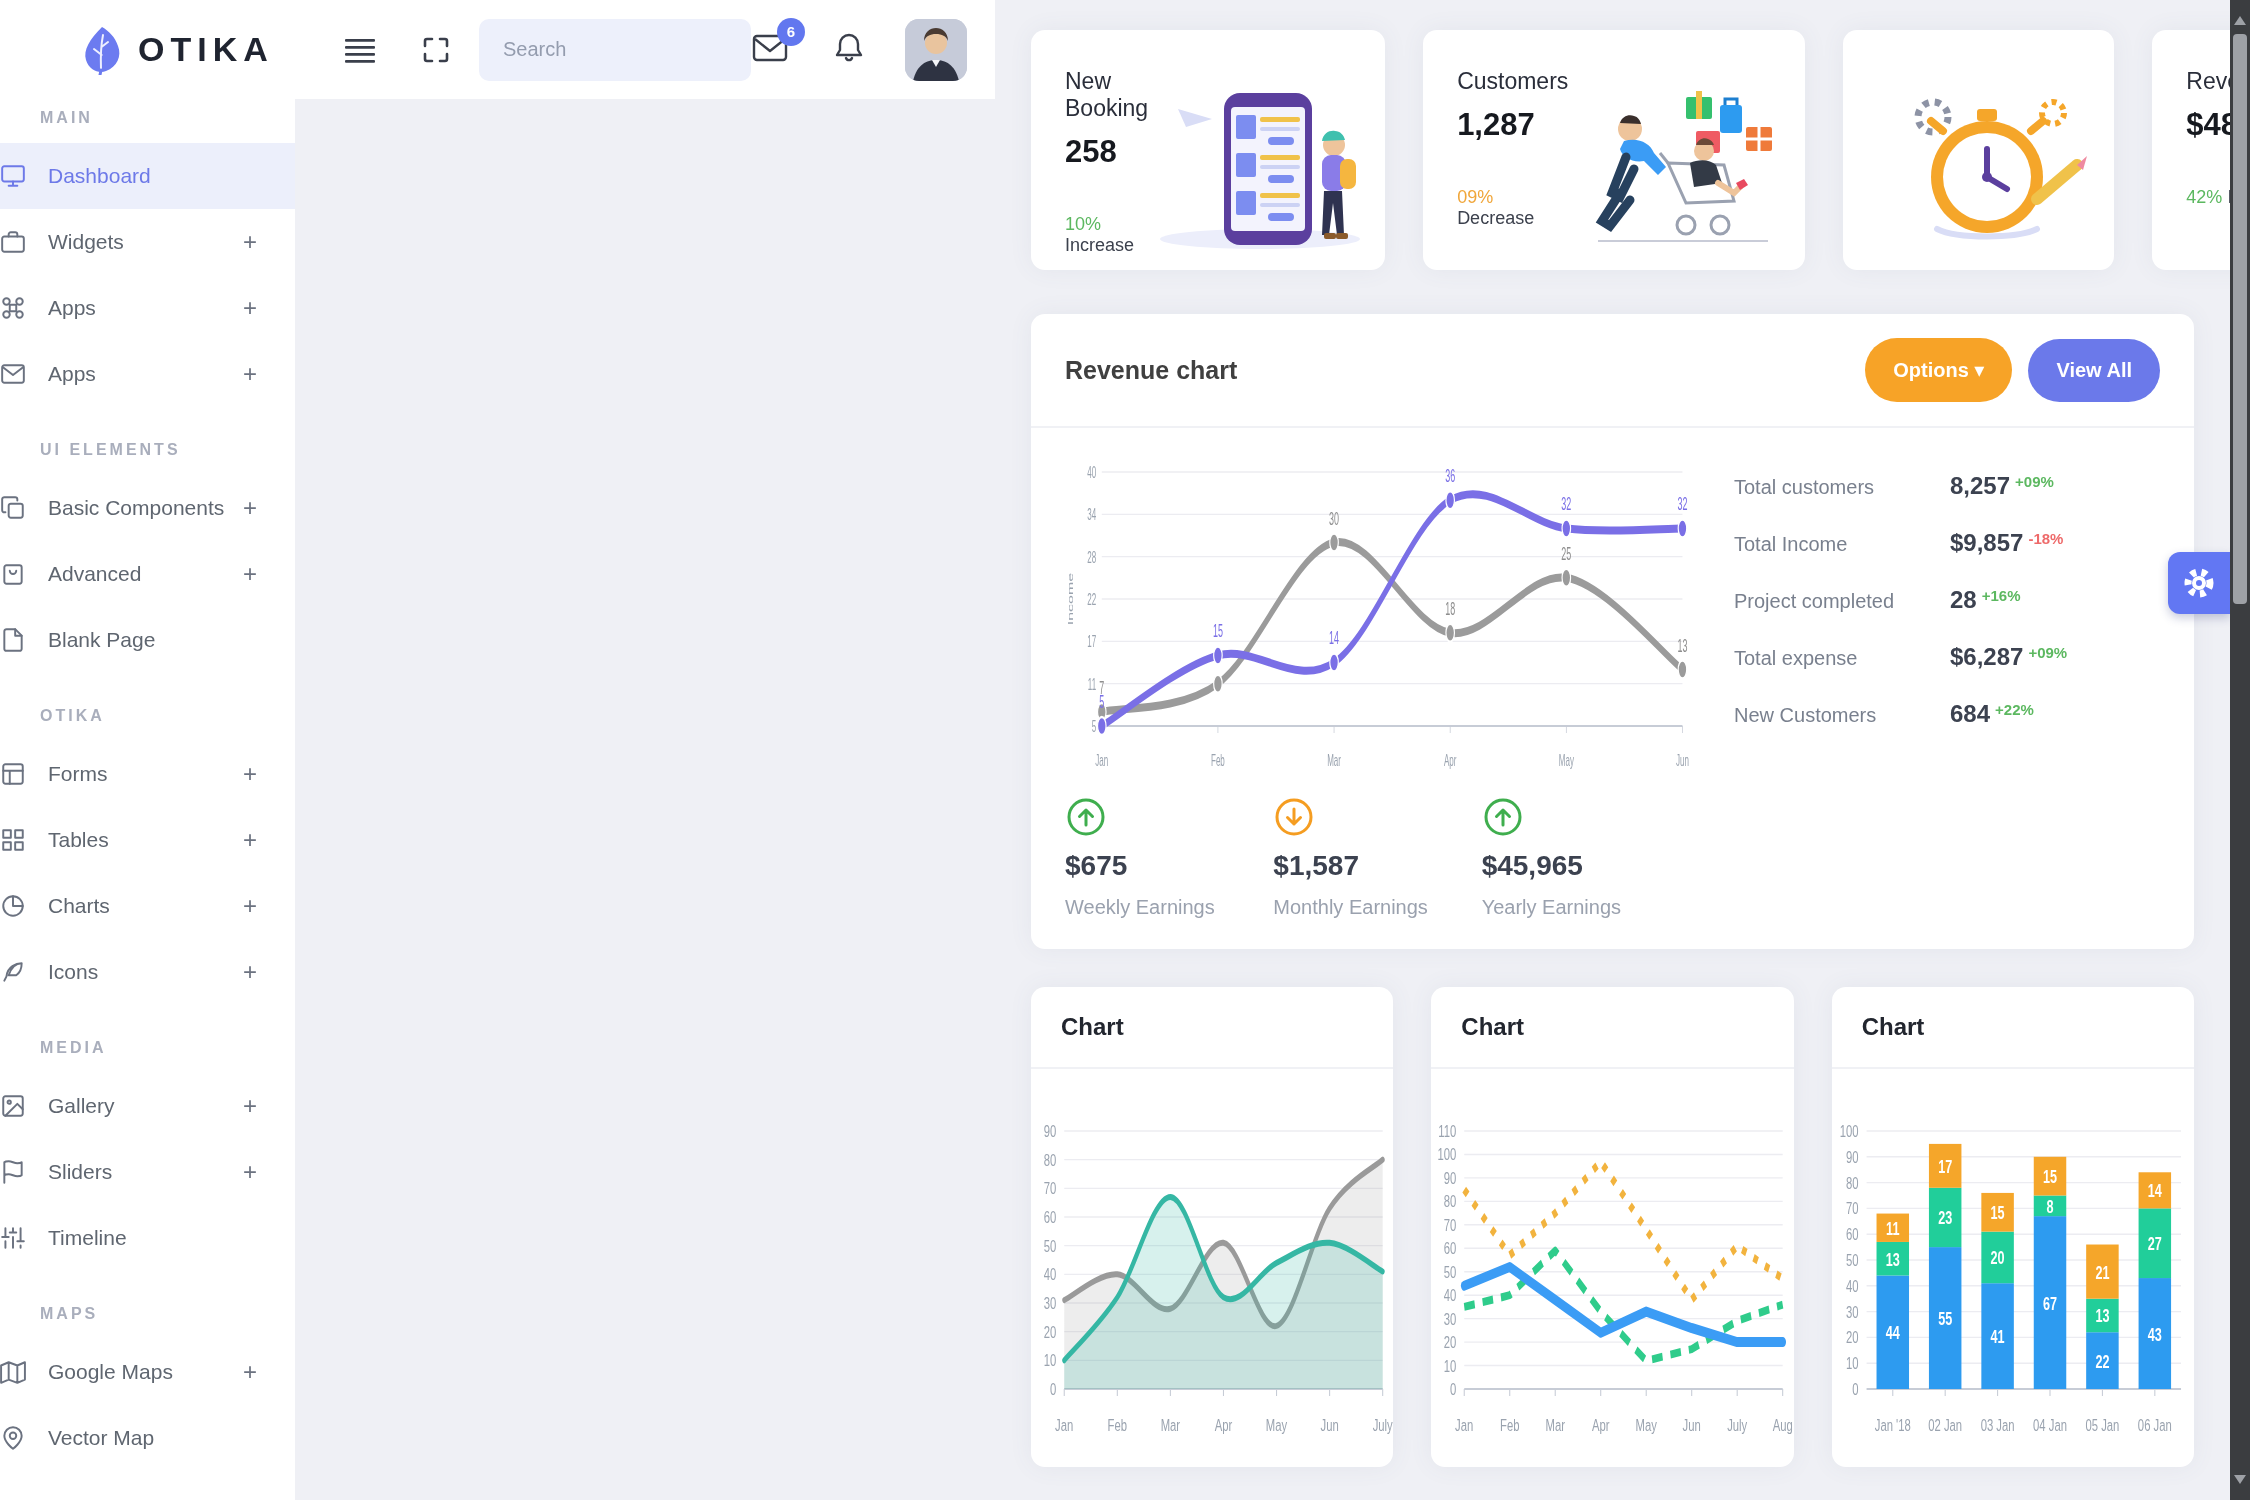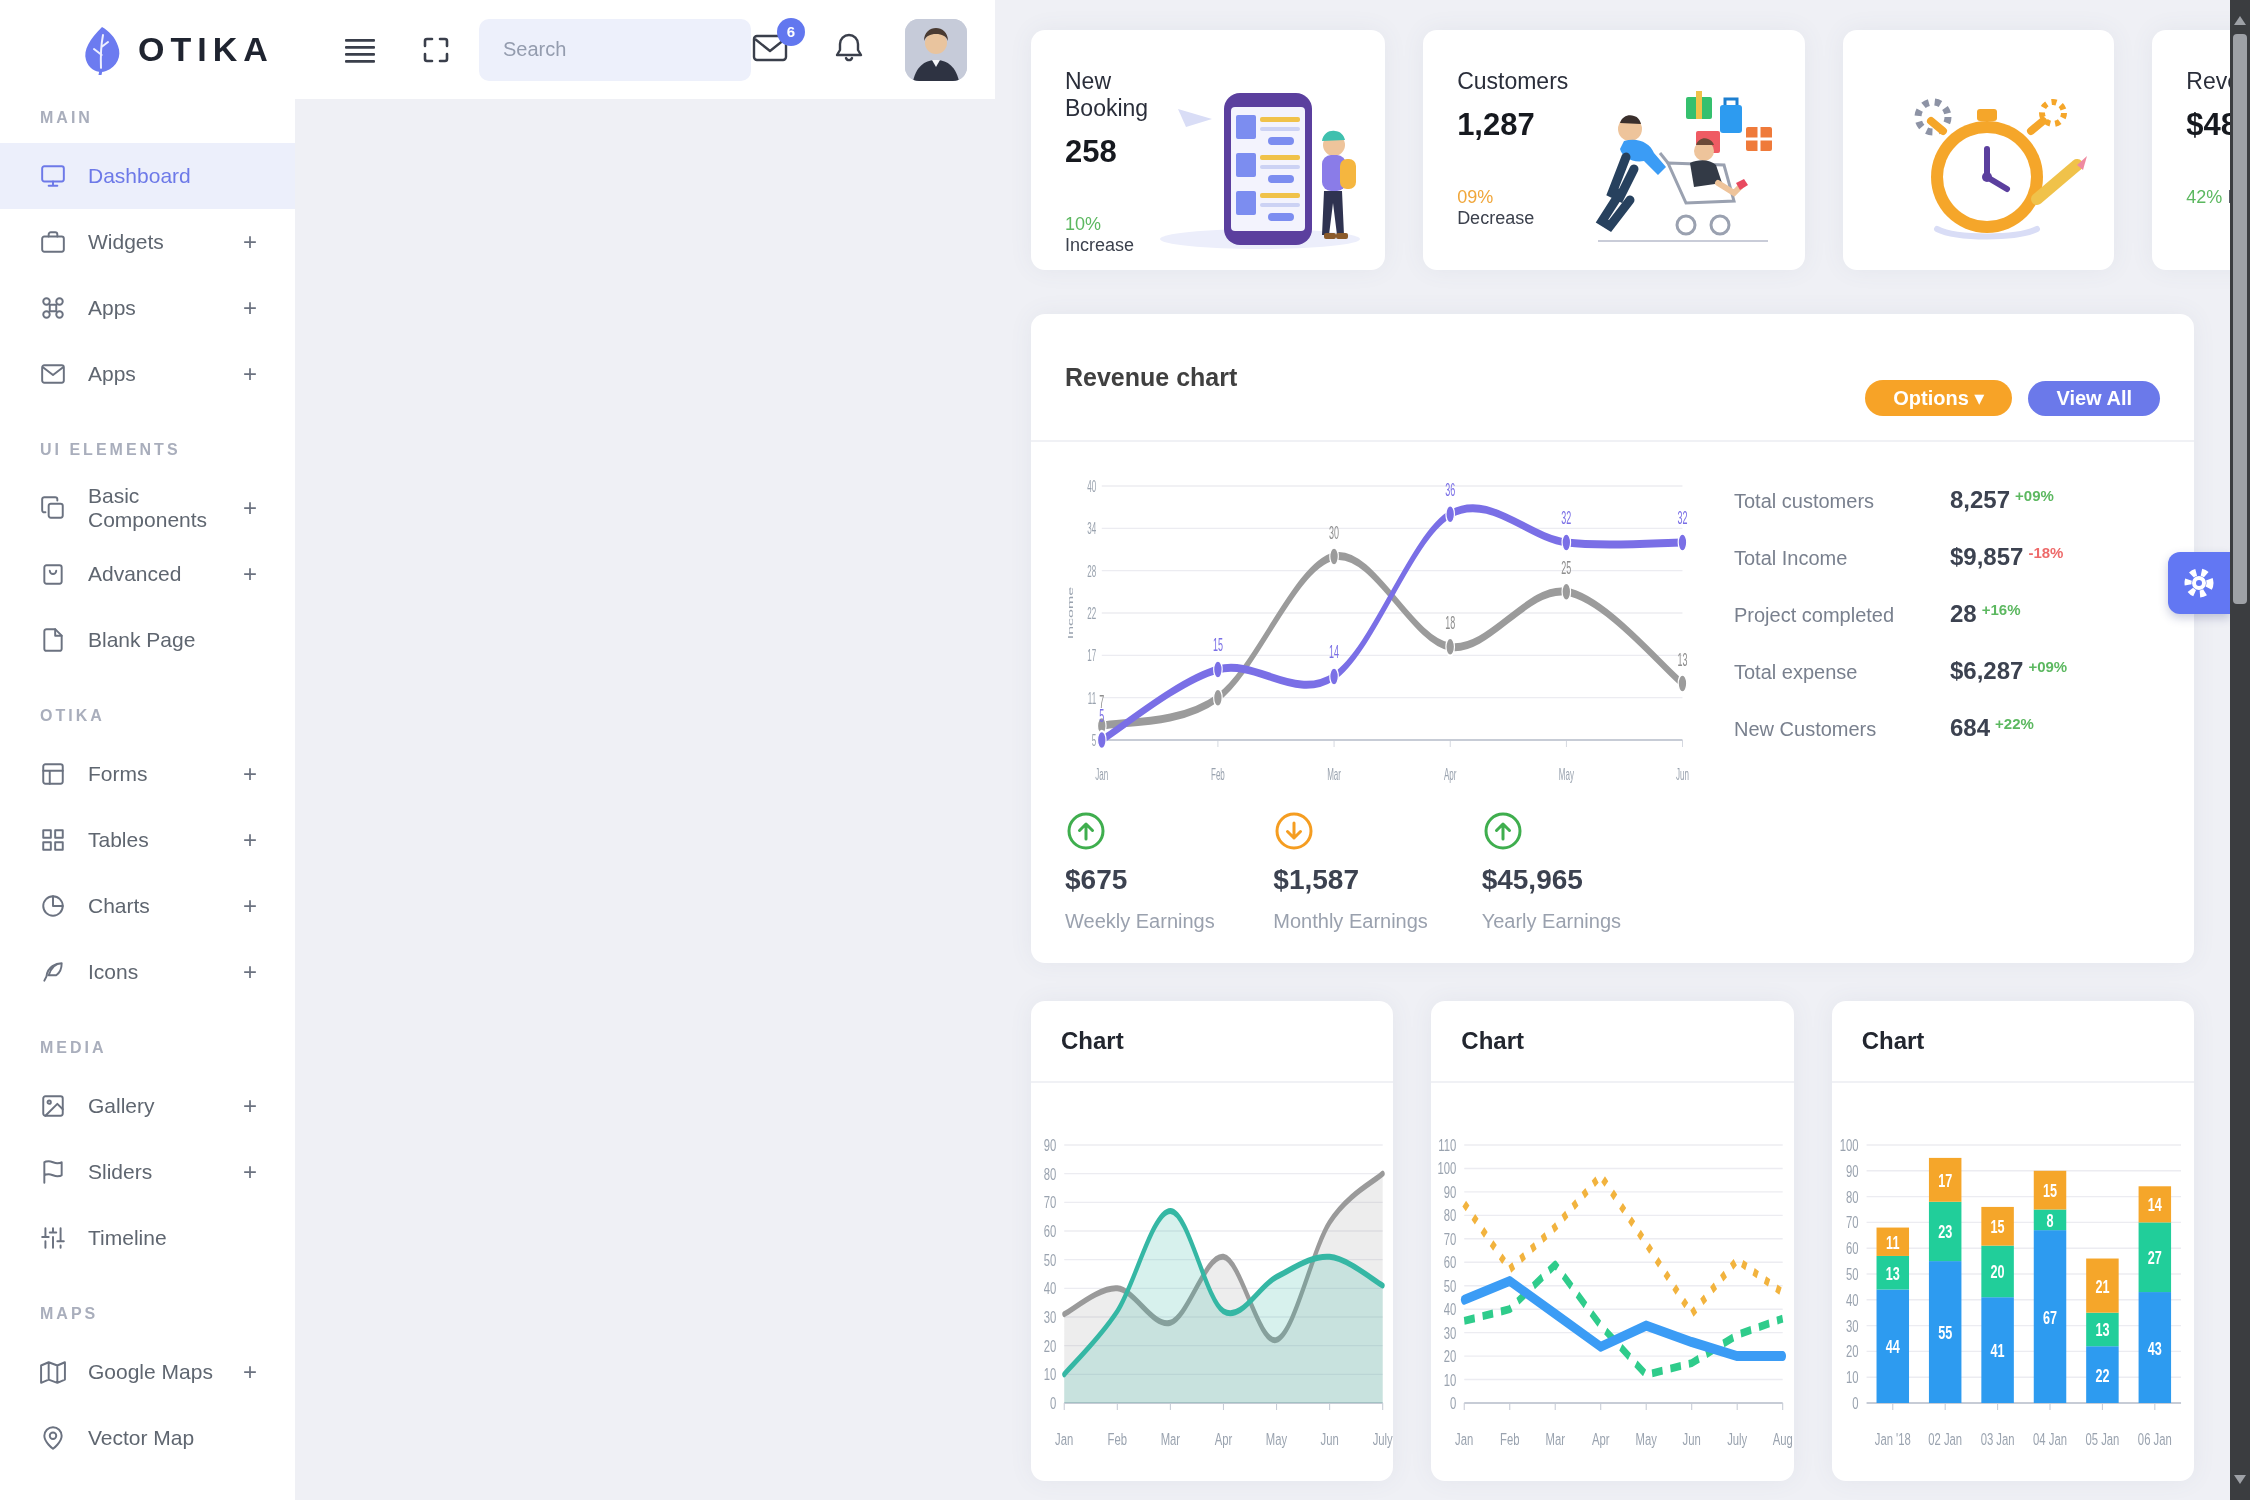--- a/index.html
+++ b/index.html
@@ -5,21 +5,21 @@
   * { margin:0; padding:0; box-sizing:border-box; }
   html,body { width:2250px; height:1500px; overflow:hidden; }
   body { font-family:"Liberation Sans","DejaVu Sans",sans-serif; background:#eff0f5; color:#2a2e3a; }
   .app { display:flex; width:2250px; height:1500px; }
 
   
   .sidebar { width:295px; background:#fff; height:100%; flex:none; z-index:3; }
   .logo-row { height:99px; display:flex; align-items:center; padding-left:80px; gap:14px; cursor:pointer; }
   .brand { font-size:34px; font-weight:700; letter-spacing:6px; color:#1f2430; }
   .sec { font-size:16px; letter-spacing:3px; color:#a9aebc; padding:34px 0 16px 40px; font-weight:600; }
-  .item { display:flex; align-items:center; height:66px; padding-left:40px; cursor:pointer; color:#5f6670; }
+  .item { display:flex; align-items:center; height:66px; cursor:pointer; color:#5f6670; }
   .item .lbl { font-size:21px; margin-left:22px; }
   .item .plus { margin-left:auto; margin-right:38px; font-size:24px; color:#6b7280; font-weight:400; }
   .item.active { background:#eceffb; color:#6d79e8; }
   .item.active .lbl { color:#6d79e8; }
   .ic { width:26px; height:26px; stroke:#6b7280; stroke-width:1.8; fill:none; stroke-linecap:round; stroke-linejoin:round; flex:none; }
   .item.active .ic { stroke:#6d79e8; }
 
   
   .main { flex:1; display:flex; flex-direction:row; min-width:0; margin-right:20px; }
   .topbar { height:99px; background:#fff; display:flex; align-items:center; padding:0 28px 0 40px; flex:none; }
@@ -42,21 +42,21 @@
   .stat-value { font-size:31px; font-weight:800; color:#16191f; margin-top:12px; }
   .stat-change { margin-top:44px; font-size:18px; color:#3c414d; }
   .p-green { color:#5cb860; }
   .p-orange { color:#f0a63a; }
   .stat-illu { flex:1; display:flex; align-items:center; justify-content:center; padding-right:12px; }
 
   
   .revenue-card { background:#fff; border-radius:14px; margin-top:44px; box-shadow:0 0 24px rgba(90,102,122,.07); }
   .rev-head { display:flex; align-items:center; padding:24px 34px; border-bottom:2px solid #f0f1f5; }
   .rev-title { font-size:25px; font-weight:700; color:#404040; }
-  .pill { border:none; border-radius:999px; color:#fff; font-size:20px; font-weight:700; padding:6px 28px; cursor:pointer; font-family:inherit;margin-top:42px; }
+  .pill { border:none; border-radius:999px; color:#fff; font-size:20px; font-weight:700; padding:20px 28px; cursor:pointer; font-family:inherit; }
   .pill.options { background:#f7a327; margin-left:auto; }
   .pill.viewall { background:#6b79ea; margin-left:16px; }
   .rev-body { display:flex; padding:18px 34px 30px 34px; }
   .chart-col { flex:1; min-width:0; }
   .rev-chart svg { width:100%; height:330px; display:block; }
   .stats-col { width:470px; flex:none; padding:26px 0 0 44px; }
   .stat-row { display:flex; align-items:baseline; margin-bottom:29px; }
   .stat-row .s-label { flex:1; font-size:20px; color:#79808e; }
   .stat-row .s-val { font-size:24px; font-weight:700; color:#3c4250; width:210px; }
   .delta { font-size:15px; font-weight:700; position:relative; top:-7px; margin-left:5px; }

